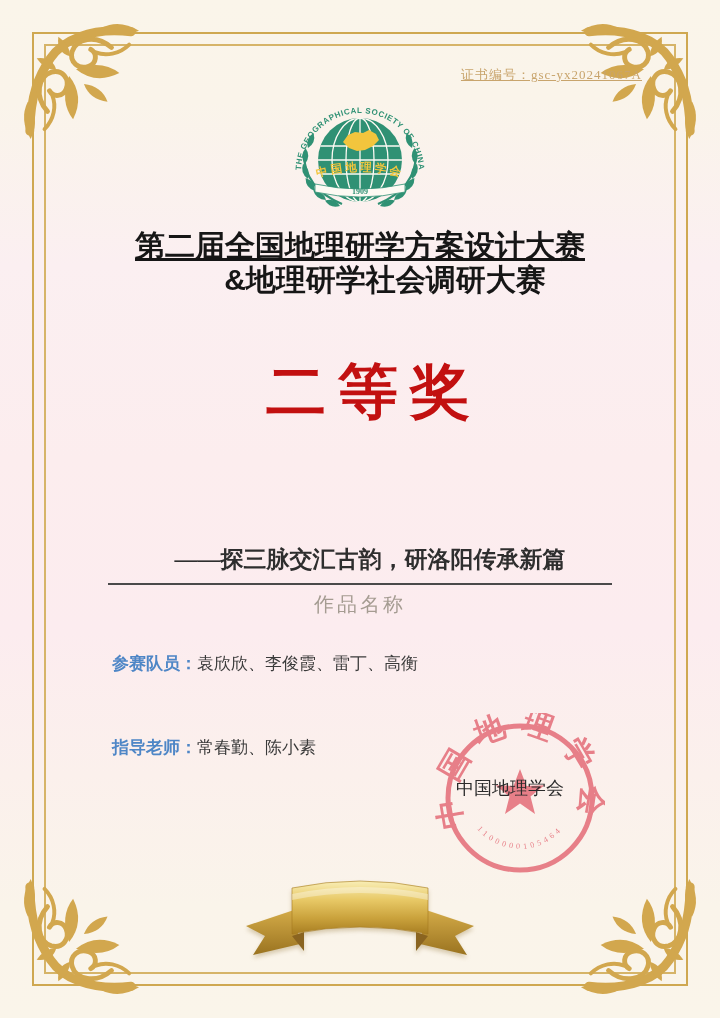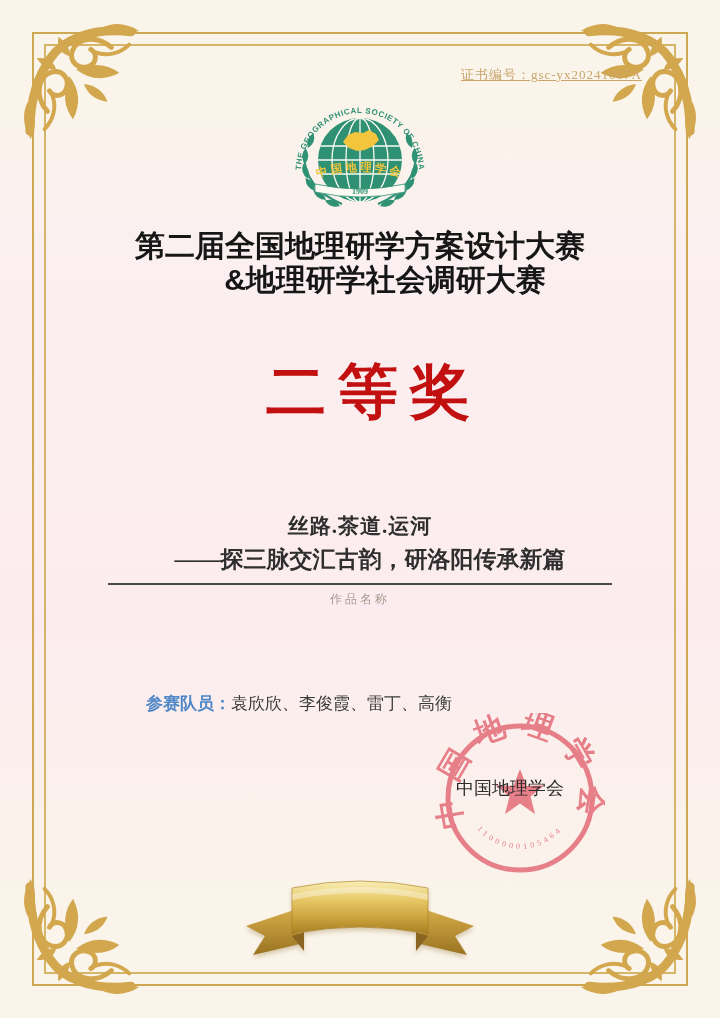--- a/index.html
+++ b/index.html
@@ -21,41 +21,41 @@
   .corner.br{right:15px;bottom:15px;transform:scale(-1,-1);}
   .cert-no{
     position:absolute;top:66px;right:78px;font-size:13px;letter-spacing:1px;
     color:#c8a46c;font-family:"Liberation Serif","DejaVu Serif",serif;text-decoration:underline;
   }
   .logo{position:absolute;left:50%;top:88px;transform:translateX(-50%);width:152px;height:122px;}
   .title{
     position:absolute;left:0;width:100%;text-align:center;color:#161616;
     font-family:"Liberation Sans","DejaVu Sans",sans-serif;font-weight:bold;font-size:30px;
   }
-  .title.l1{top:226px;}
+  .title.l1{top:226px;text-decoration:underline;}
   .title.l2{top:260px;padding-left:25px;}
   .award{
     position:absolute;top:352px;left:0;width:100%;text-align:center;
     color:#c21010;font-size:60px;font-weight:bold;letter-spacing:12px;text-indent:12px;padding-left:8px;
   }
   .award-group{
     position:absolute;top:428px;left:0;width:100%;text-align:center;
     color:#666;font-size:21px;letter-spacing:3px;
   }
   .work1{position:absolute;top:512px;left:0;width:100%;text-align:center;
     color:#2e2e2e;font-size:21px;font-weight:bold;letter-spacing:1px;}
   .work2{position:absolute;top:544px;left:0;width:100%;text-align:center;
     color:#2e2e2e;font-size:23px;font-weight:bold;padding-left:10px;}
   .work-line{position:absolute;top:583px;left:108px;width:504px;border-top:2px solid #4a4a4a;}
   .work-caption{position:absolute;top:591px;left:0;width:100%;text-align:center;
-    color:#a59c92;font-size:12px;letter-spacing:3px;}
+    color:#a59c92;font-size:20px;letter-spacing:3px;}
   .info-row{position:absolute;left:112px;white-space:nowrap;font-size:17px;}
   .info-row .lbl{color:#4e86c6;font-weight:bold;}
   .info-row .val{color:#3a3a3a;}
-  .row0{top:648px;} .row1{top:692px;margin-left:34px;} .row2{top:736px;}
+  .row0{top:648px;} .row1{top:652px;} .row2{top:736px;}
   .seal{position:absolute;left:435px;top:713px;width:170px;height:170px;}
   .issuer{position:absolute;left:420px;top:776px;width:180px;text-align:center;
     color:#2b2b2b;font-size:18px;line-height:25px;}
   .ribbon{position:absolute;left:238px;top:870px;width:244px;height:98px;
     filter:drop-shadow(0 3px 2px rgba(150,120,60,.35));}
 </style>
 </head>
 <body>
 
 <svg width="0" height="0" style="position:absolute">
@@ -143,27 +143,29 @@
     </text>
     <path d="M31,96 Q76,106 121,96 L121,104 Q76,114 31,104 Z" fill="#fdfaf3" stroke="#2f9174" stroke-width="0.8"></path>
     <text x="76" y="106" text-anchor="middle" font-size="8" font-weight="bold" fill="#2f9174">1909</text>
   </svg>
 
   <div class="title l1">第二届全国地理研学方案设计大赛</div>
   <div class="title l2">&amp;地理研学社会调研大赛</div>
 
   <div class="award">二等奖</div>
 
-  <div class="work1">丝路.茶道.运河</div>
   <div class="work2">——探三脉交汇古韵，研洛阳传承新篇</div>
   <div class="work-line"></div>
   <div class="work-caption">作品名称</div>
 
   <div class="info-row row1">
     <span class="lbl">参赛队员：</span><span class="val">袁欣欣、李俊霞、雷丁、高衡</span>
+  </div>
+  <div class="info-row row2">
+    <span class="lbl">指导老师：</span><span class="val">常春勤、陈小素</span>
   </div>
 
   <svg class="seal" viewBox="0 0 170 170">
     <defs>
       <path id="sealTop" d="M30,111 A62,62 0 1 1 140,111"></path>
       <path id="sealBottom" d="M36,107 A56,56 0 0 0 134,107"></path>
     </defs>
     <g opacity="0.78">
       <circle cx="85" cy="85" r="72" fill="none" stroke="#e2606d" stroke-width="5"></circle>
       <polygon points="85,56 91.5,73 109.5,72.2 95.5,83.5 100,101 85,90.5 70,101 74.5,83.5 60.5,72.2 78.5,73" fill="#e2606d"></polygon>

